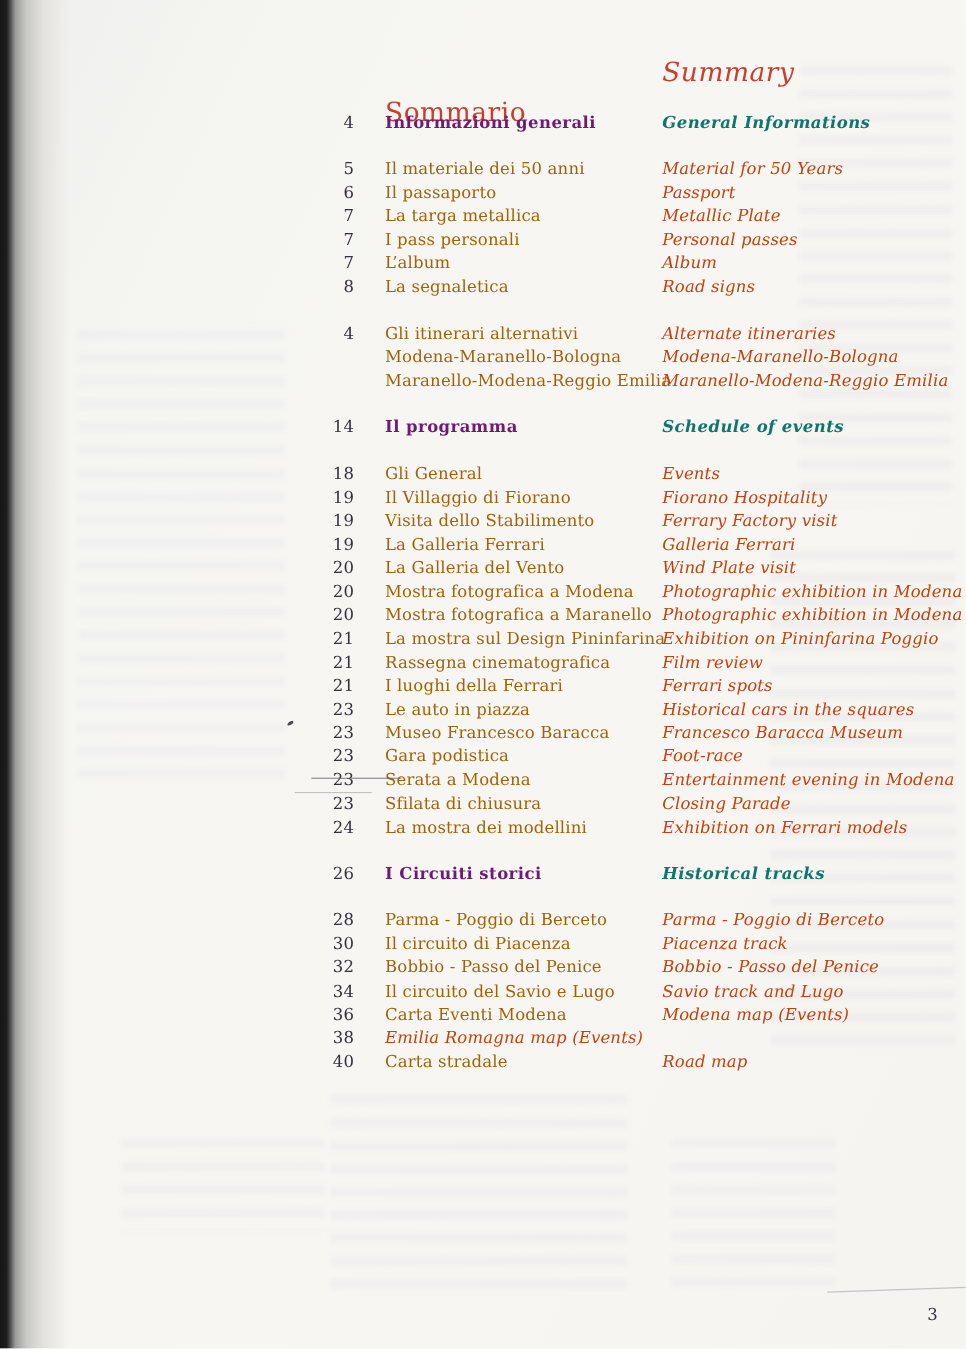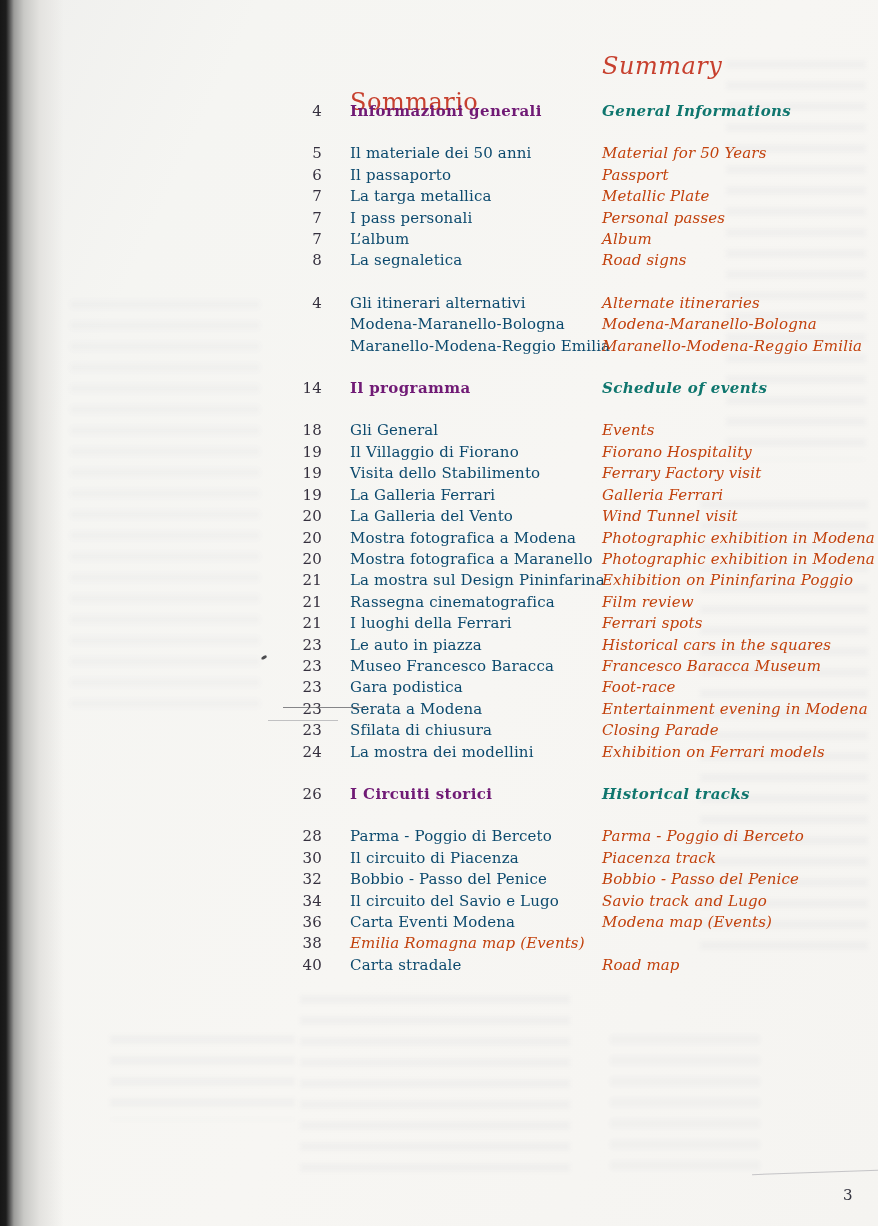--- a/index.html
+++ b/index.html
@@ -55,21 +55,21 @@
     display: grid;
     grid-template-columns: 45px 224px auto;
     column-gap: 28px;
     line-height: 21.4px;
     font-size: 15px;
     letter-spacing: .15px;
     white-space: nowrap;
   }
   .toc-row.gap { margin-top: 21px; }
   .toc-row .num { text-align: right; color: #35303e; }
-  .toc-row .it  { color: #0c4a6e; }
+  .toc-row .it  { color: #a16207; }
   .toc-row .en  { font-style: italic; color: #c2410c; }
   .toc-row.bold .it { font-weight: bold; color: #701a75; letter-spacing:.4px; }
   .toc-row.bold .en { font-weight: bold; color: #0f766e; letter-spacing:.4px; }
 
   
   .page-number {
     position: absolute; left: 843px; top: 1186px;
     font-size: 15px; color: #33333f;
   }
 
@@ -181,21 +181,21 @@
       <span class="en">Ferrary Factory visit</span>
     </div>
     <div class="toc-row">
       <span class="num">19</span>
       <span class="it">La Galleria Ferrari</span>
       <span class="en">Galleria Ferrari</span>
     </div>
     <div class="toc-row">
       <span class="num">20</span>
       <span class="it">La Galleria del Vento</span>
-      <span class="en">Wind Tunnel visit</span>
+      <span class="en">Wind Plate visit</span>
     </div>
     <div class="toc-row">
       <span class="num">20</span>
       <span class="it">Mostra fotografica a Modena</span>
       <span class="en">Photographic exhibition in Modena</span>
     </div>
     <div class="toc-row">
       <span class="num">20</span>
       <span class="it">Mostra fotografica a Maranello</span>
       <span class="en">Photographic exhibition in Modena</span>

